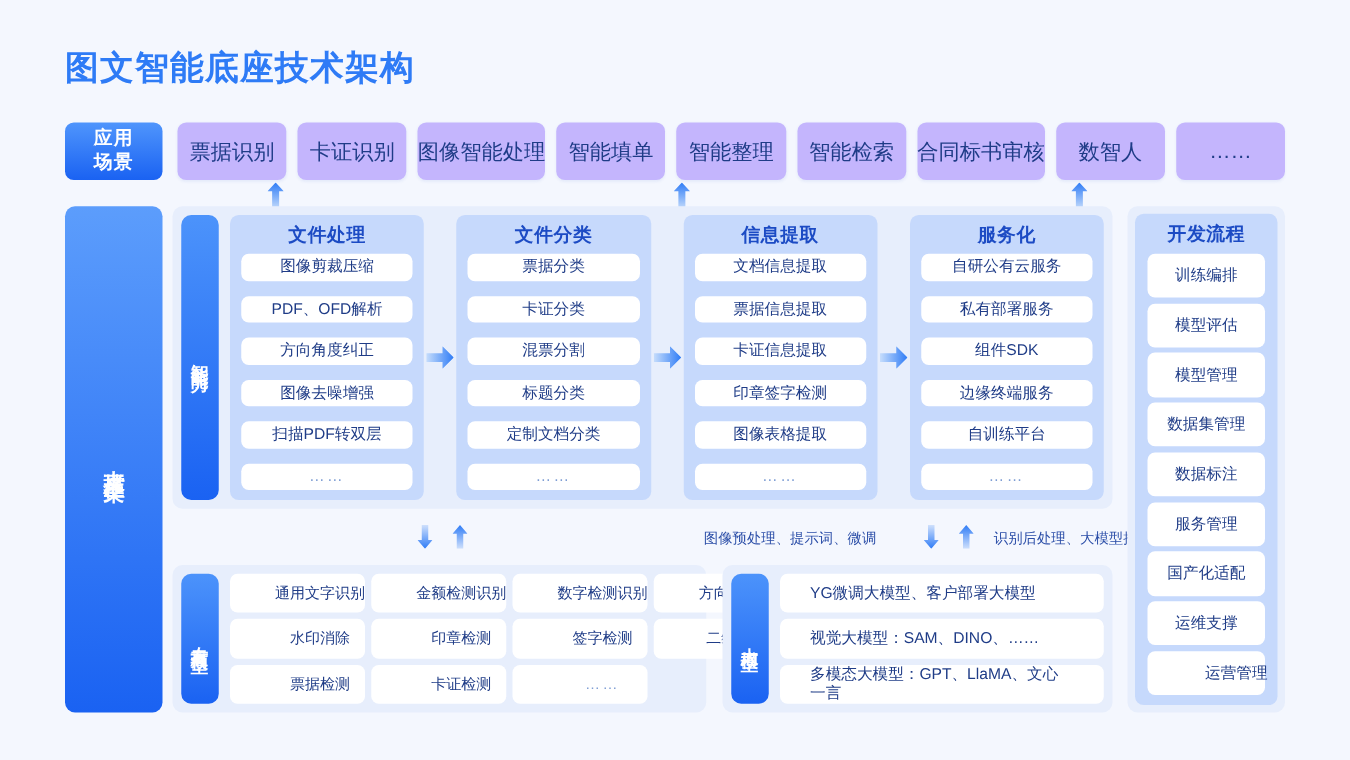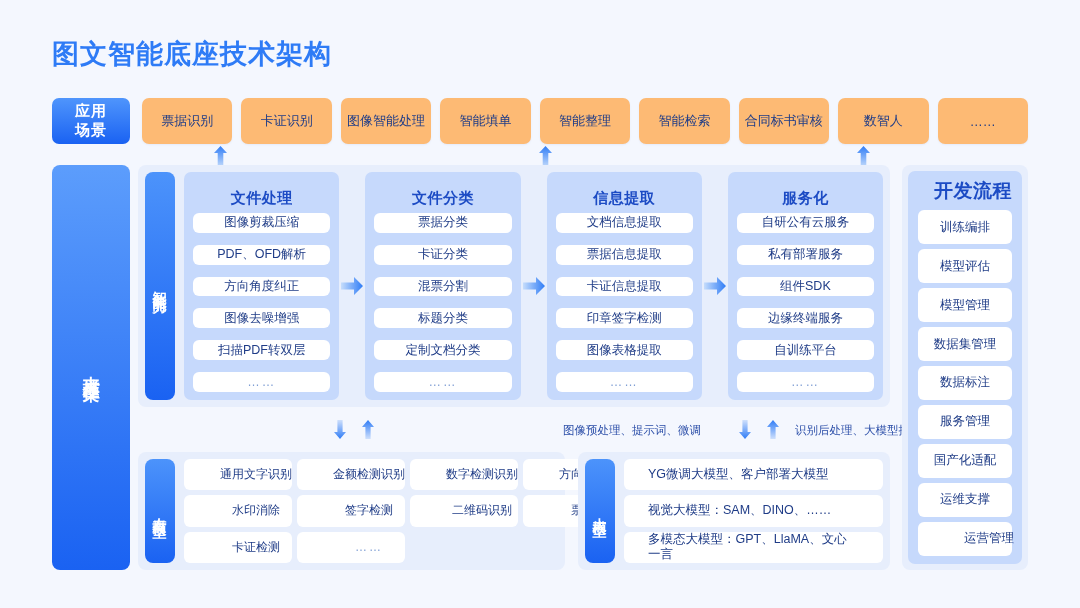--- a/index.html
+++ b/index.html
@@ -78,26 +78,26 @@
     letter-spacing: 1px;
   }
   .scenario-items {
     flex: 1;
     display: flex;
     gap: 9px;
     margin-left: 12px;
   }
   .scenario-chip {
     flex: 1;
-    background: #fdba74;
+    background: #c4b5fd;
     border-radius: 7px;
     display: flex;
     align-items: center;
     justify-content: center;
-    font-size: 13px;
+    font-size: 17px;
     color: #1f3c87;
     white-space: nowrap;
     box-shadow: 0 1px 2px rgba(60,100,200,.08);
   }
 
   
   .uparrow {
     position: absolute;
     width: 13px;
     height: 20px;
@@ -141,21 +141,21 @@
   }
   .cap-cols {
     flex: 1;
     display: flex;
     align-items: stretch;
   }
   .cap-col {
     flex: 1;
     background: #c6d9fc;
     border-radius: 7px;
-    padding: 16px 9px 8px 9px;
+    padding: 6px 9px 8px 9px;
     box-sizing: border-box;
     display: flex;
     flex-direction: column;
   }
   .cap-col-title {
     text-align: center;
     font-size: 15px;
     font-weight: bold;
     color: #1c4bc4;
     margin: 1px 0 5px 0;
@@ -298,22 +298,22 @@
     width: 100%;
     height: 100%;
     background: #c6d9fc;
     border-radius: 7px;
     padding: 5px 10px 8px 10px;
     box-sizing: border-box;
     display: flex;
     flex-direction: column;
   }
   .dev-title {
-    text-align: right;
-    font-size: 19px;
+    text-align: center;
+    font-size: 15px;
     font-weight: bold;
     color: #1c4bc4;
     margin: 2px 0 6px 0;
     letter-spacing: .5px;
   }
   .dev-item {
     background: #ffffff;
     border-radius: 6px;
     font-size: 12.5px;
     color: #1f3c87;
@@ -529,20 +529,21 @@
   <div class="bottom-left">
     <div class="vbar pm-label">
       <span class="vbar-text">专有模型</span>
     </div>
     <div class="pm-grid">
       <div class="pm-cell">通用文字识别</div>
       <div class="pm-cell">金额检测识别</div>
       <div class="pm-cell">数字检测识别</div>
       <div class="pm-cell">方向角度检测</div>
       <div class="pm-cell">水印消除</div>
+      <div class="pm-cell">印章检测</div>
       <div class="pm-cell">签字检测</div>
       <div class="pm-cell">二维码识别</div>
       <div class="pm-cell">票据检测</div>
       <div class="pm-cell">卡证检测</div>
       <div class="pm-cell dots">……</div>
     </div>
   </div>
 
   <div class="bottom-right">
     <div class="vbar lm-label">

